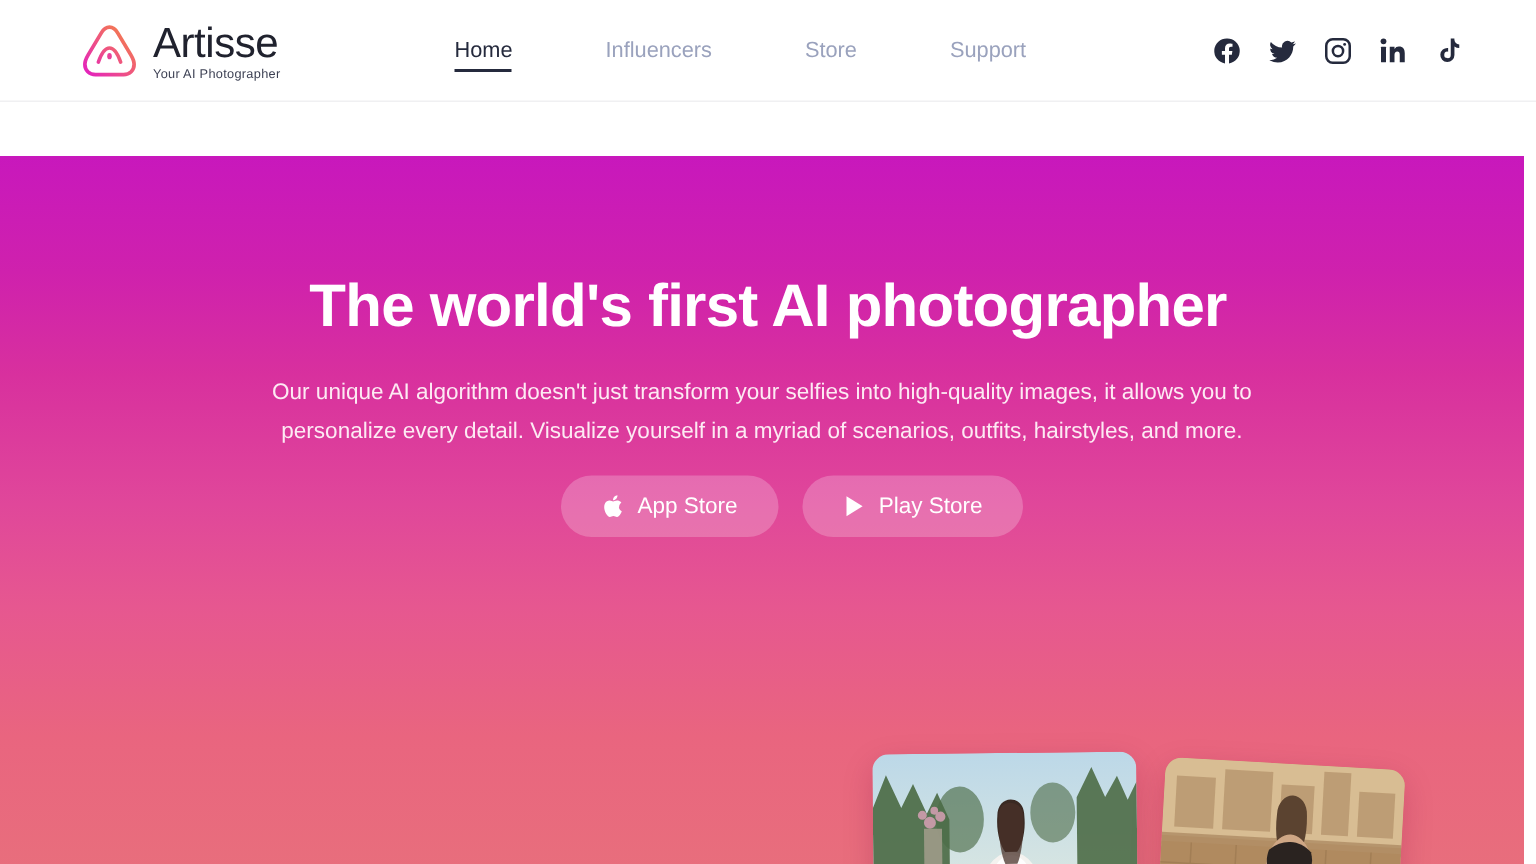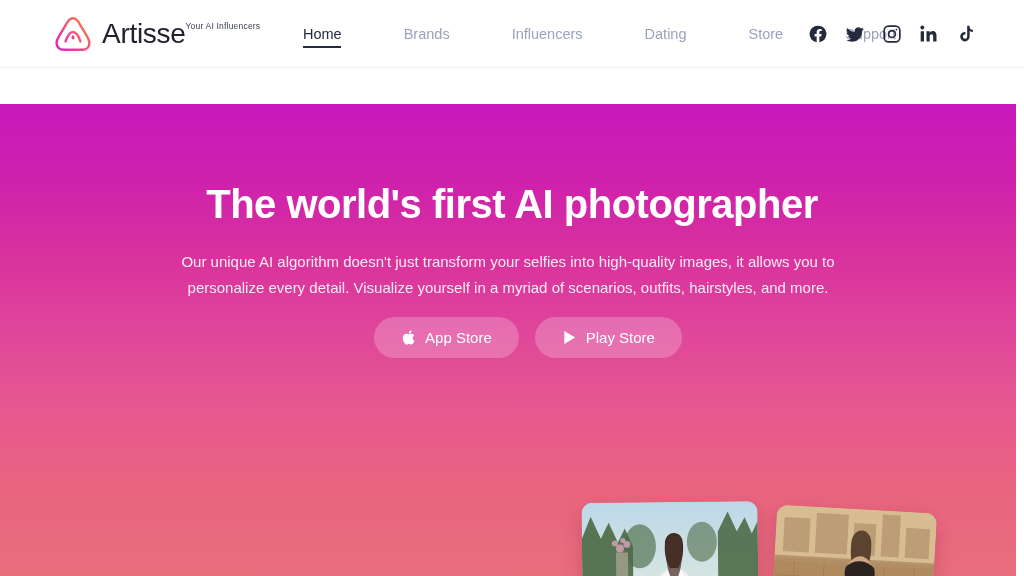--- a/index.html
+++ b/index.html
@@ -19,21 +19,21 @@
     display:flex; align-items:center;
   }
   .header-spacer{ width:1024px; height:24px; position:absolute; top:68px; left:0; background:#fff; }
 
   .logo{
     position:absolute; left:52px; top:13px;
     display:flex; align-items:center; gap:8px;
     cursor:pointer;
   }
   .logo-mark{ width:42px; height:42px; display:block; }
-  .logo-text-wrap{ display:flex; flex-direction:row; line-height:1; }
+  .logo-text-wrap{ display:flex; flex-direction:column; line-height:1; }
   .logo-name{
     font-size:28px; font-weight:400; color:#20222e;
     letter-spacing:-0.3px; font-family:"Liberation Sans", sans-serif;
   }
   .logo-tag{
     font-size:8.5px; color:#3b3f52; letter-spacing:.2px;
     margin-top:2px; font-weight:400;
   }
 
   .nav{
@@ -131,29 +131,27 @@
             <stop offset="1" stop-color="#F58A3C"></stop>
           </linearGradient>
         </defs>
         <path d="M22 5.4c2.6 0 4.3 1.6 5.8 4.1l9.1 15.2c1.6 2.7 2.3 4.6 2.3 6.6 0 4.2-3 7.2-7.4 7.2H12.2c-4.4 0-7.4-3-7.4-7.2 0-2 .7-3.9 2.3-6.6l9.1-15.2C17.7 7 19.4 5.4 22 5.4z" stroke="url(#lg)" stroke-width="2.6" fill="none" stroke-linejoin="round"></path>
         <path d="M14.2 29.8c2.1-6.1 4.8-9.9 7.8-9.9s5.7 3.8 7.8 9.9" stroke="url(#lg)" stroke-width="2.5" fill="none" stroke-linecap="round"></path>
         <ellipse cx="22" cy="25.6" rx="1.6" ry="2.2" fill="#E8409A"></ellipse>
       </svg>
     </span>
     <span class="logo-text-wrap">
       <span class="logo-name">Artisse</span>
-      <span class="logo-tag">Your AI Influencers</span>
+      <span class="logo-tag">Your AI Photographer</span>
     </span>
   </div>
 
   <nav class="nav">
     <div class="nav-item active">Home</div>
-    <div class="nav-item">Brands</div>
     <div class="nav-item">Influencers</div>
-    <div class="nav-item">Dating</div>
     <div class="nav-item">Store</div>
     <div class="nav-item">Support</div>
   </nav>
 
   <div class="socials">
     <span>
       <svg class="social-icon" viewBox="0 0 24 24" fill="#252a3d" aria-hidden="true">
         <path d="M12 2a10 10 0 00-1.6 19.9v-7h-2.5V12h2.5V9.8c0-2.5 1.5-3.9 3.8-3.9 1.1 0 2.2.2 2.2.2v2.4h-1.2c-1.2 0-1.6.75-1.6 1.5V12h2.7l-.43 2.9h-2.27v7A10 10 0 0012 2z"></path>
       </svg>
     </span>

